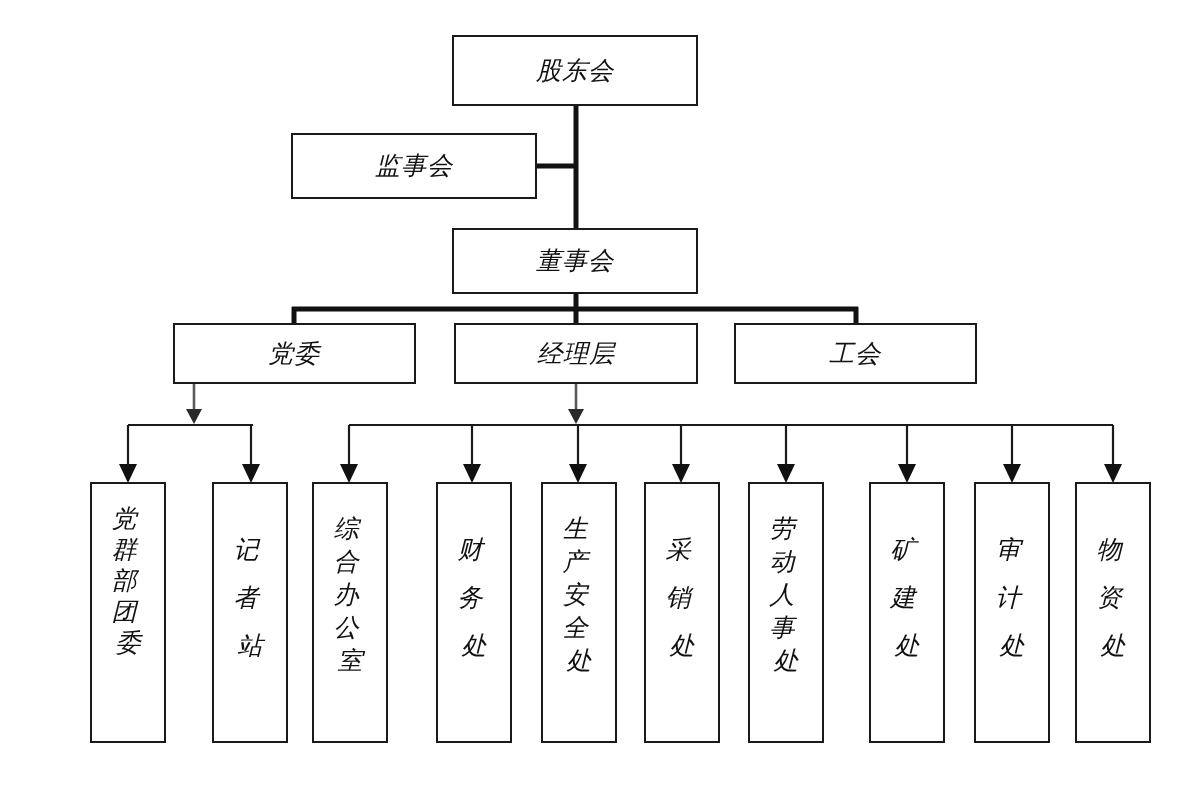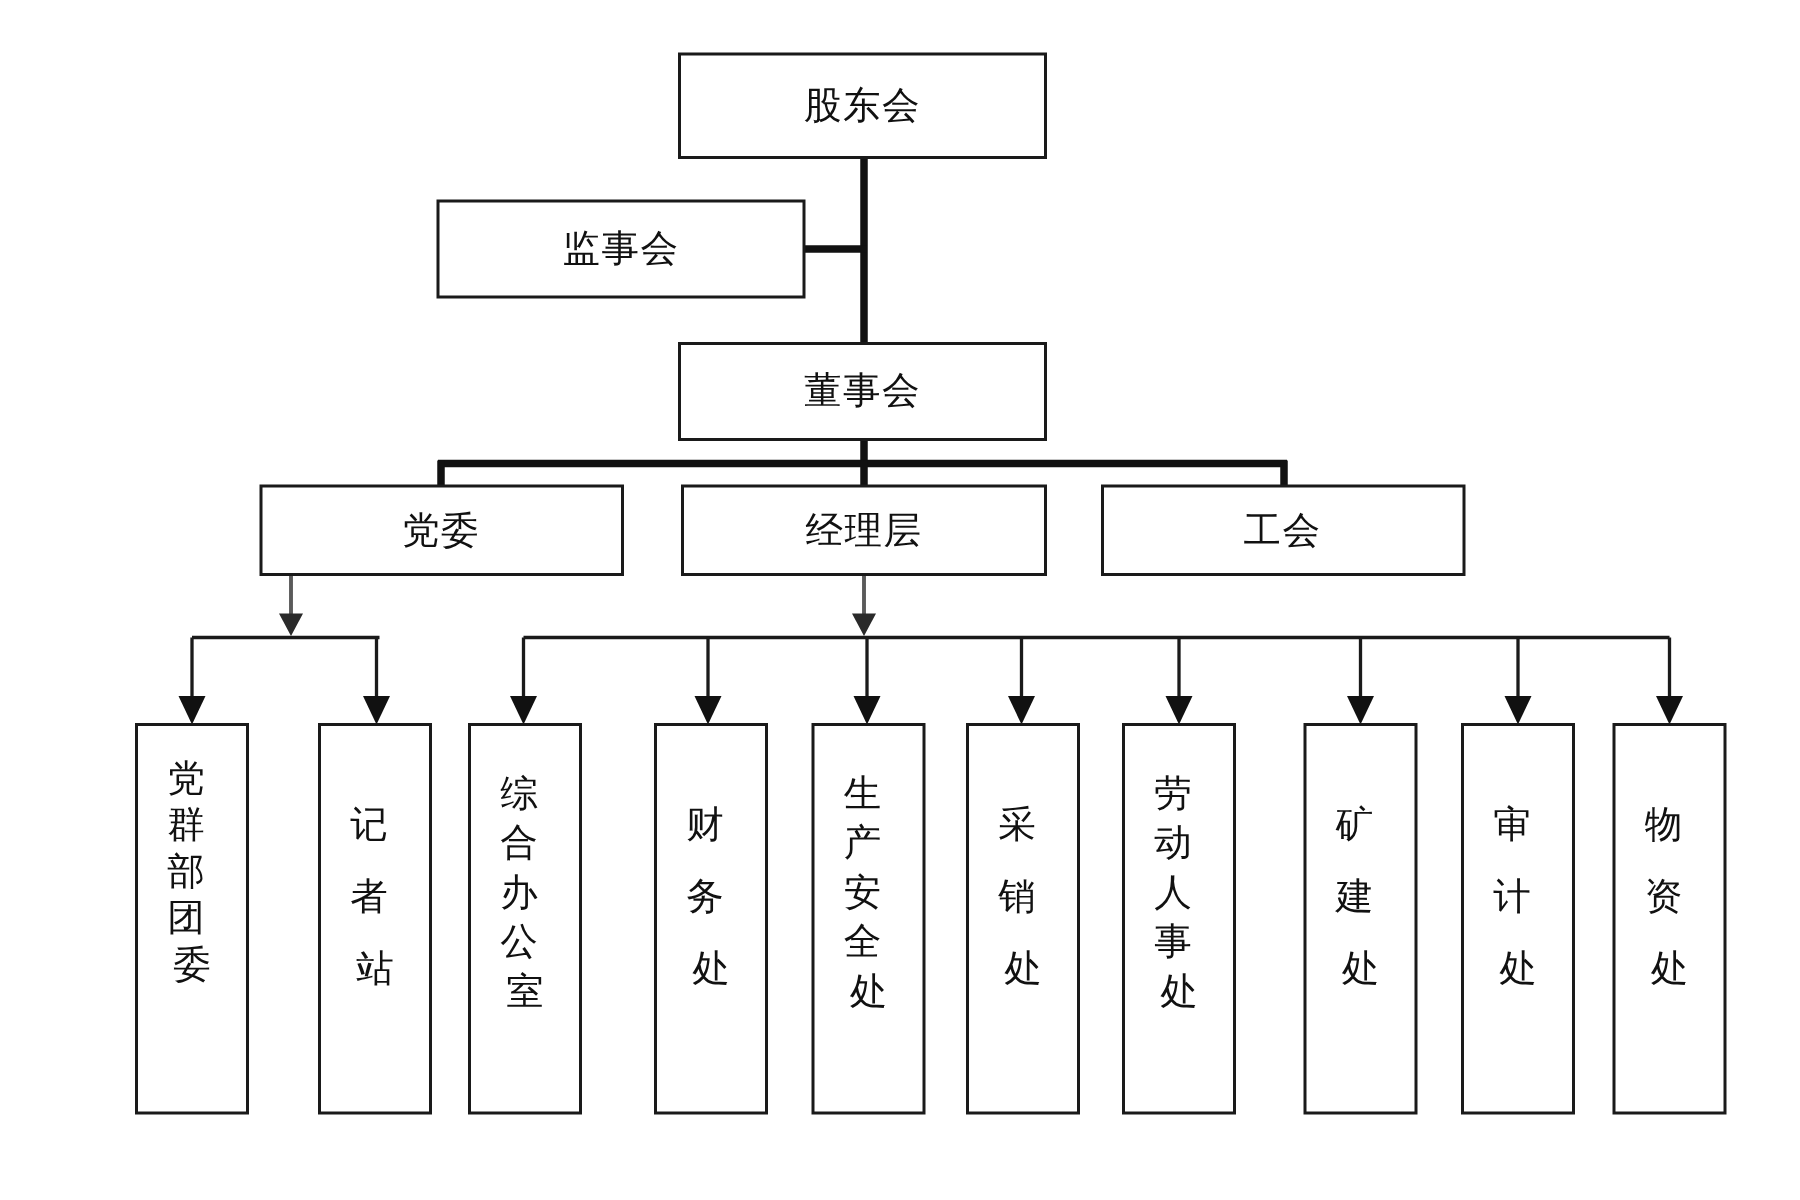--- a/index.html
+++ b/index.html
@@ -11,20 +11,21 @@
     width: 1200px;
     height: 800px;
     font-family: "DejaVu Sans", "Liberation Sans", sans-serif;
     overflow: hidden;
   }
   #chart-root {
     position: relative;
     width: 1200px;
     height: 800px;
     background: #ffffff;
+    font-style: italic;
   }
   svg.org-canvas {
     position: absolute;
     left: 0;
     top: 0;
     width: 1200px;
     height: 800px;
   }
   .node-box {
     fill: #ffffff;

